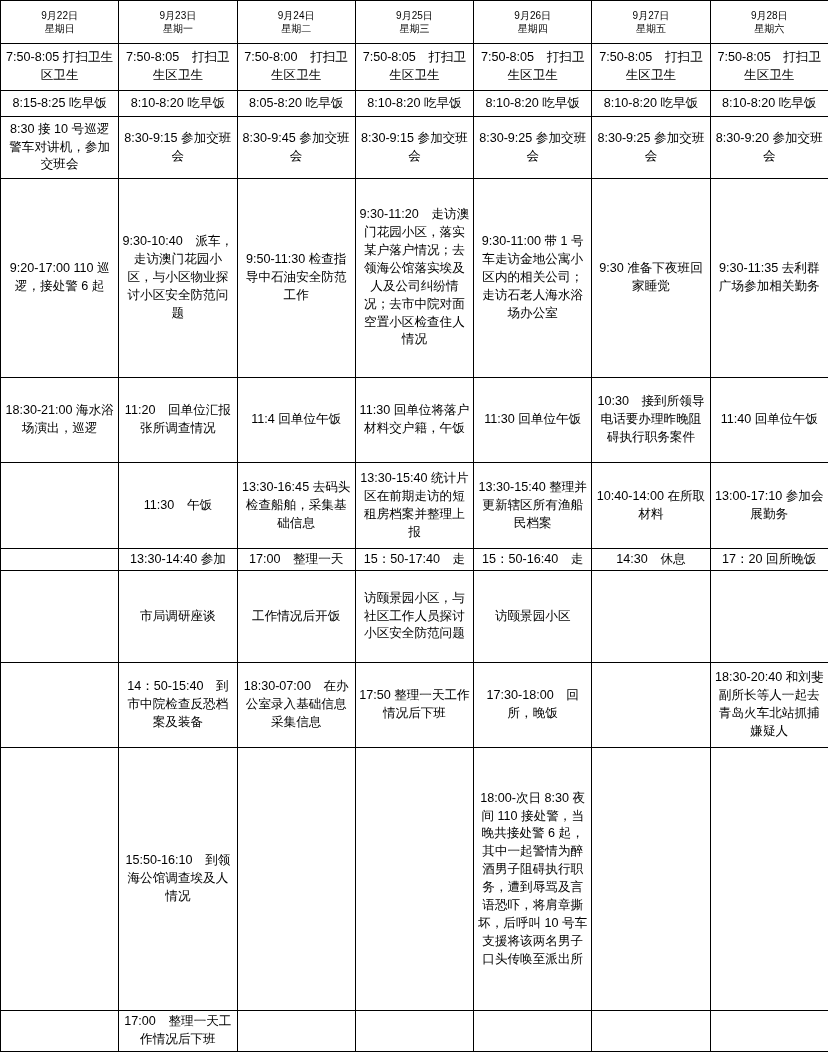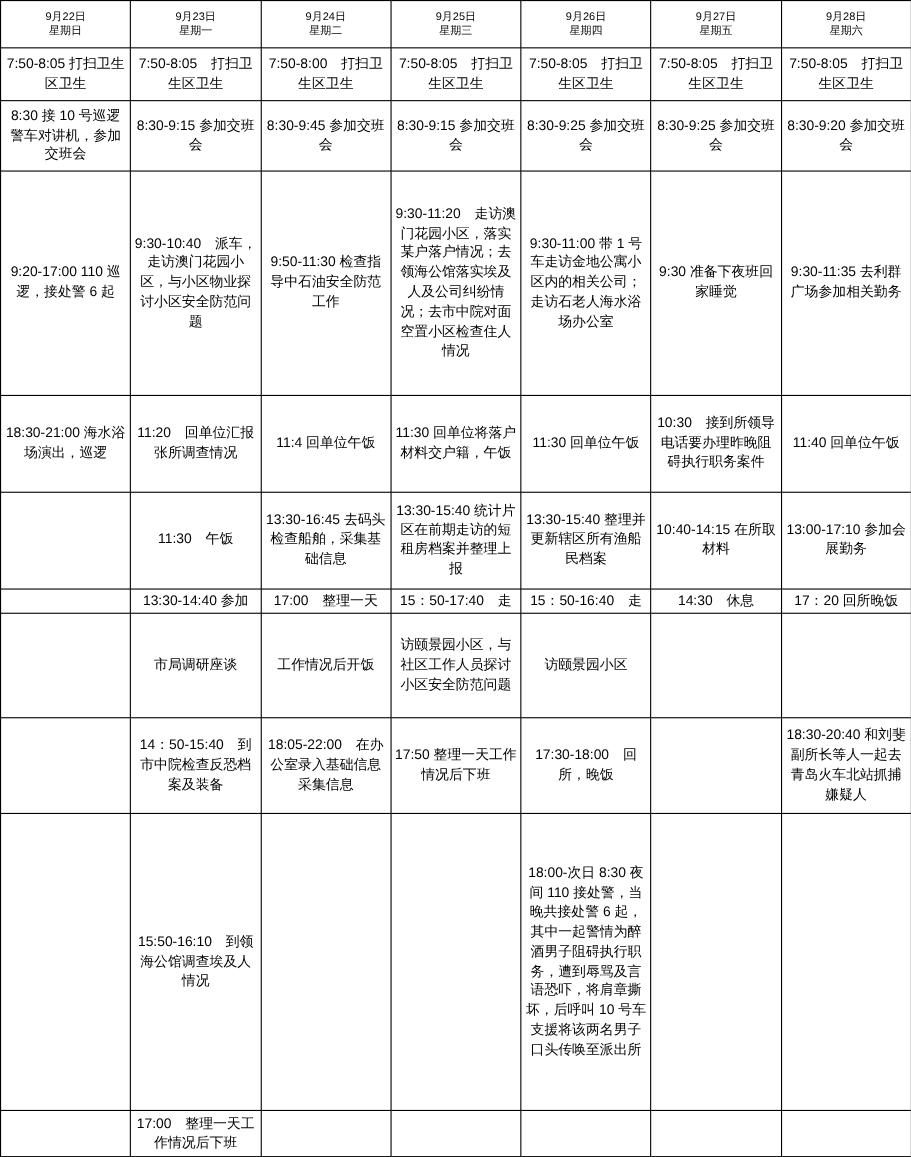--- a/index.html
+++ b/index.html
@@ -107,20 +107,29 @@
     <tr class="r1">
       <td>7:50-8:05 打扫卫生区卫生</td>
       <td>7:50-8:05　打扫卫生区卫生</td>
       <td>7:50-8:00　打扫卫生区卫生</td>
       <td>7:50-8:05　打扫卫生区卫生</td>
       <td>7:50-8:05　打扫卫生区卫生</td>
       <td>7:50-8:05　打扫卫生区卫生</td>
       <td>7:50-8:05　打扫卫生区卫生</td>
     </tr>
 
+    <tr class="r2">
+      <td>8:15-8:25 吃早饭</td>
+      <td>8:10-8:20 吃早饭</td>
+      <td>8:05-8:20 吃早饭</td>
+      <td>8:10-8:20 吃早饭</td>
+      <td>8:10-8:20 吃早饭</td>
+      <td>8:10-8:20 吃早饭</td>
+      <td>8:10-8:20 吃早饭</td>
+    </tr>
 
     <tr class="r3">
       <td>8:30 接 10 号巡逻警车对讲机，参加交班会</td>
       <td>8:30-9:15 参加交班会</td>
       <td>8:30-9:45 参加交班会</td>
       <td>8:30-9:15 参加交班会</td>
       <td>8:30-9:25 参加交班会</td>
       <td>8:30-9:25 参加交班会</td>
       <td>8:30-9:20 参加交班会</td>
     </tr>
@@ -144,21 +153,21 @@
       <td>10:30　接到所领导电话要办理昨晚阻碍执行职务案件</td>
       <td>11:40 回单位午饭</td>
     </tr>
 
     <tr class="r6">
       <td class="cell-empty"></td>
       <td>11:30　午饭</td>
       <td>13:30-16:45 去码头检查船舶，采集基础信息</td>
       <td>13:30-15:40 统计片区在前期走访的短租房档案并整理上报</td>
       <td>13:30-15:40 整理并更新辖区所有渔船民档案</td>
-      <td>10:40-14:15 在所取材料</td>
+      <td>10:40-14:00 在所取材料</td>
       <td>13:00-17:10 参加会展勤务</td>
     </tr>
 
     <tr class="r7">
       <td class="cell-empty"></td>
       <td>13:30-14:40 参加</td>
       <td>17:00　整理一天</td>
       <td>15：50-17:40　走</td>
       <td>15：50-16:40　走</td>
       <td>14:30　休息</td>
@@ -171,21 +180,21 @@
       <td>工作情况后开饭</td>
       <td>访颐景园小区，与社区工作人员探讨小区安全防范问题</td>
       <td>访颐景园小区</td>
       <td class="cell-empty"></td>
       <td class="cell-empty"></td>
     </tr>
 
     <tr class="r9">
       <td class="cell-empty"></td>
       <td>14：50-15:40　到市中院检查反恐档案及装备</td>
-      <td>18:05-22:00　在办公室录入基础信息采集信息</td>
+      <td>18:30-07:00　在办公室录入基础信息采集信息</td>
       <td>17:50 整理一天工作情况后下班</td>
       <td>17:30-18:00　回所，晚饭</td>
       <td class="cell-empty"></td>
       <td>18:30-20:40 和刘斐副所长等人一起去青岛火车北站抓捕嫌疑人</td>
     </tr>
 
     <tr class="r10">
       <td class="cell-empty"></td>
       <td>15:50-16:10　到领海公馆调查埃及人情况</td>
       <td class="cell-empty"></td>

